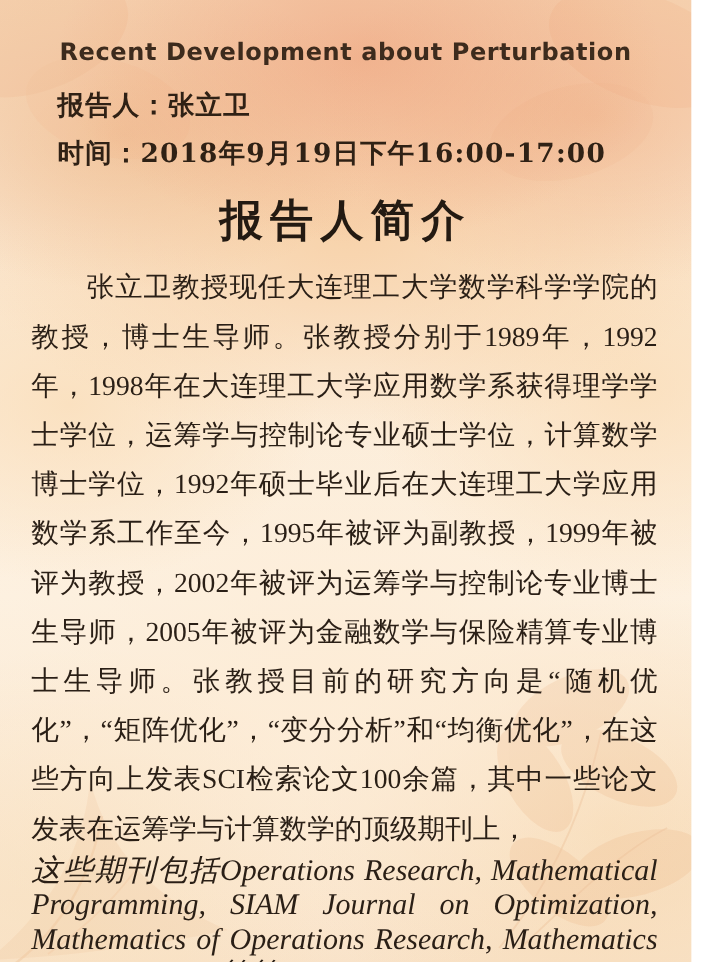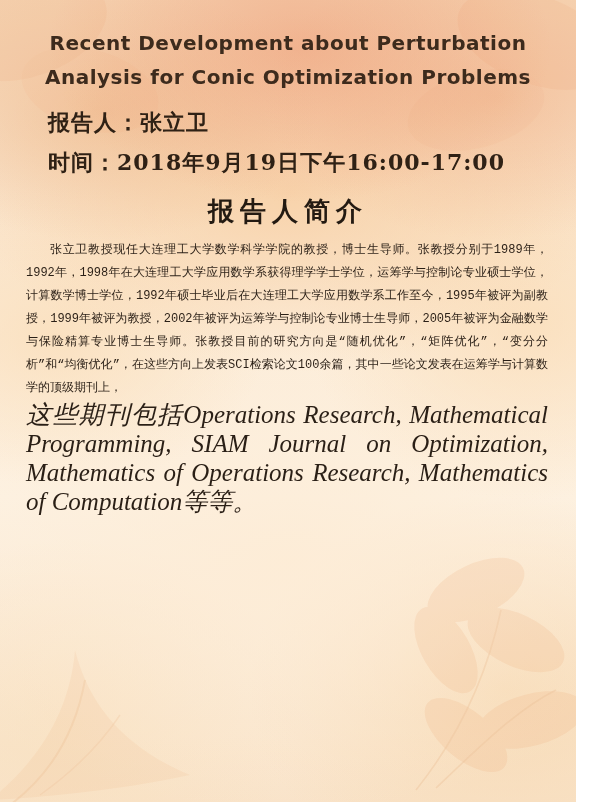--- a/index.html
+++ b/index.html
@@ -68,34 +68,34 @@
     letter-spacing: 1px;
   }
   .speaker-line .val {
     font-weight: bold;
   }
 
   .section-heading {
     text-align: center;
     font-family: "DejaVu Serif", serif;
     font-weight: bold;
-    font-size: 26px;
+    font-size: 36px;
     letter-spacing: 6px;
     color: #231a12;
     margin: 12px 0 6px 0;
   }
 
   .bio {
     padding: 4px 28px 0 26px;
   }
   .bio p {
     margin: 0;
-    font-family: Liberation Mono, monospace;
-    font-size: 12px;
-    line-height: 23px;
+    font-family: Liberation Serif, serif;
+    font-size: 23px;
+    line-height: 41px;
     color: #2a1f16;
     text-align: justify;
     letter-spacing: 0px;
   }
   .bio p.indent { text-indent: 2em; }
   .bio p.latin {
     font-family: "Liberation Serif", serif;
     font-size: 25px;
     line-height: 29px;
     font-style: italic;
@@ -141,21 +141,20 @@
     <svg width="210" height="190" viewBox="0 0 210 190">
       <ellipse cx="140" cy="50" rx="82" ry="44" fill="#e88d58" opacity="0.28" transform="rotate(20 140 50)"></ellipse>
       <ellipse cx="80" cy="120" rx="70" ry="38" fill="#eb9d6d" opacity="0.2" transform="rotate(-15 80 120)"></ellipse>
     </svg>
   </div>
 
   <div class="content">
 
     <div class="title-block">
       <div class="title-line">Recent Development about Perturbation</div>
-      <div class="title-line">Analysis for Conic Optimization Problems</div>
     </div>
 
     <div class="speaker-block">
       <div class="speaker-line">
         <span>报告人：</span><span class="val">张立卫</span>
       </div>
       <div class="speaker-line">
         <span>时间：</span><span class="val">2018年9月19日下午16:00-17:00</span>
       </div>
     </div>

